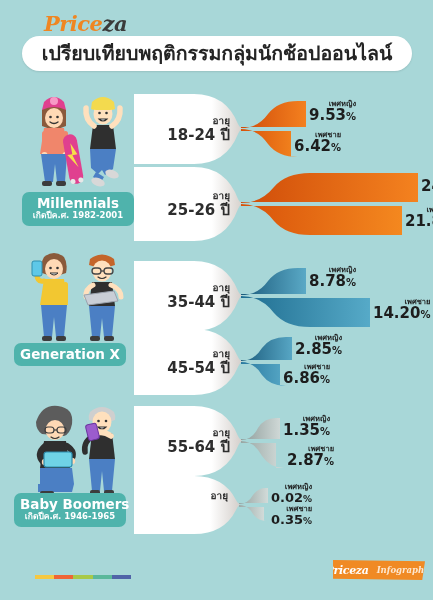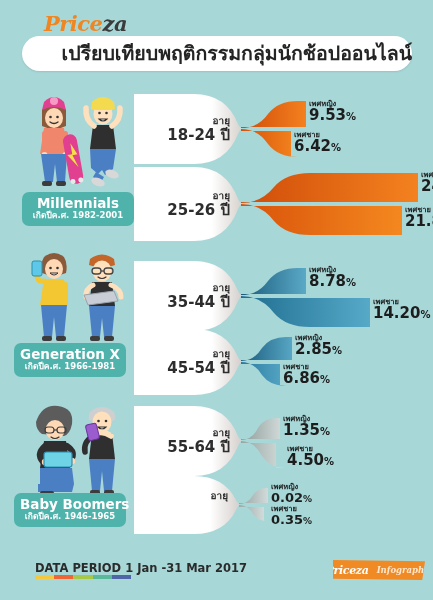--- a/index.html
+++ b/index.html
@@ -24,21 +24,21 @@
     white-space: nowrap;
   }
   #logo .p1 { color: #ef8622; }
   #logo .p2 { color: #3b3b3b; }
 
   #title-pill {
     position: absolute; left: 22px; top: 36px;
     width: 390px; height: 35px;
     background: #ffffff;
     border-radius: 18px;
-    display: flex; align-items: center; justify-content: flex-end;
+    display: flex; align-items: center; justify-content: center;
     box-shadow: 0 1px 2px rgba(0,0,0,0.10);
   }
   #title-pill .t {
     font-size: 19.5px; font-weight: bold; color: #242424;
     white-space: nowrap; line-height: 1;
   }
 
   
   .gen-block { position: absolute; left: 0; width: 433px; }
   .gen-art {
@@ -68,20 +68,21 @@
     pointer-events: none;
     width: 86px;
   }
   .age-lbl .a1 { font-size: 10px; font-weight: bold; line-height: 1.05; }
   .age-lbl .a2 { font-size: 15px; font-weight: bold; line-height: 1.1; white-space: nowrap; }
 
   .val {
     position: absolute;
     color: #1d1d1d;
     white-space: nowrap;
+    text-align: right;
   }
   .val .sex { font-size: 7.5px; font-weight: bold; line-height: 1.05; display:block; }
   .val .pct { font-size: 15px; font-weight: bold; line-height: 1.05; display:block; }
   .val .pct .sym { font-size: 10px; }
   .val.small .pct { font-size: 13px; }
   .val.small .pct .sym { font-size: 9px; }
 
   
   #footer-text {
     position: absolute; left: 35px; top: 561px;
@@ -283,21 +284,20 @@
         <path d="M85 34 q-8 4 -7 12" stroke="#ffe0bd" stroke-width="5" fill="none" stroke-linecap="round"></path>
         <path d="M76 44 l30 -4 4 10 -30 4 z" fill="#c9ced6" stroke="#9aa2ad" stroke-width="1"></path>
         <path d="M81 55 h26 l-3 31 h-8 l-2 -19 -2 19 h-8 z" fill="#4b7fc4"></path>
         <rect x="82" y="85" width="10" height="5" rx="2" fill="#3c3c3c"></rect>
         <rect x="96" y="85" width="10" height="5" rx="2" fill="#3c3c3c"></rect>
       </svg>
     </div>
 
     <div class="badge" style="left: 14px; top: 92px; background: rgb(79, 179, 172);">
       <div class="bname">Generation X</div>
-      <div class="byear">เกิดปีค.ศ. 1966-1981</div>
     </div>
 
     <div class="row" style="top:10px;">
       <svg width="299" height="72" viewBox="0 0 299 72">
         <defs>
           <linearGradient id="g1f" x1="0" y1="0" x2="1" y2="0">
             <stop offset="0" stop-color="#1b5b7c"></stop>
               <stop offset="1" stop-color="#5aa9c6"></stop>
           </linearGradient>
           <linearGradient id="g1m" x1="0" y1="0" x2="1" y2="0">
@@ -430,21 +430,21 @@
       <div class="age-lbl" style="left:10px; top:22px;">
         <div class="a1">อายุ</div>
         <div class="a2">55-64 ปี</div>
       </div>
       <div class="val" style="left:149px; top:9px;">
         <span class="sex">เพศหญิง</span>
         <span class="pct"><span>1.35</span><span class="sym">%</span></span>
       </div>
       <div class="val" style="left:153px; top:39px;">
         <span class="sex">เพศชาย</span>
-        <span class="pct"><span>4.50</span><span class="sym">%</span></span>
+        <span class="pct"><span>2.87</span><span class="sym">%</span></span>
       </div>
     </div>
 
     <div class="row" style="top:80px;">
       <svg width="299" height="60" viewBox="0 0 299 60">
         <defs>
           <linearGradient id="b2f" x1="0" y1="0" x2="1" y2="0">
             <stop offset="0" stop-color="#94a3a0"></stop>
               <stop offset="1" stop-color="#d2dbd9"></stop>
           </linearGradient>
@@ -469,21 +469,20 @@
         <span class="sex">เพศหญิง</span>
         <span class="pct"><span>0.02</span><span class="sym">%</span></span>
       </div>
       <div class="val small" style="left:137px; top:29px;">
         <span class="sex">เพศชาย</span>
         <span class="pct"><span>0.35</span><span class="sym">%</span></span>
       </div>
     </div>
   </div>
 
-  <div id="footer-text">DATA PERIOD 1 Jan -31 Mar 2017</div>
   <div id="footer-bar">
     <span style="background: rgb(245, 200, 66);"></span>
     <span style="background: rgb(239, 101, 54);"></span>
     <span style="background: rgb(168, 201, 72);"></span>
     <span style="background: rgb(91, 184, 155);"></span>
     <span style="background: rgb(80, 100, 168);"></span>
   </div>
 
   <div id="info-tag">
     <span class="pz">Priceza</span>

